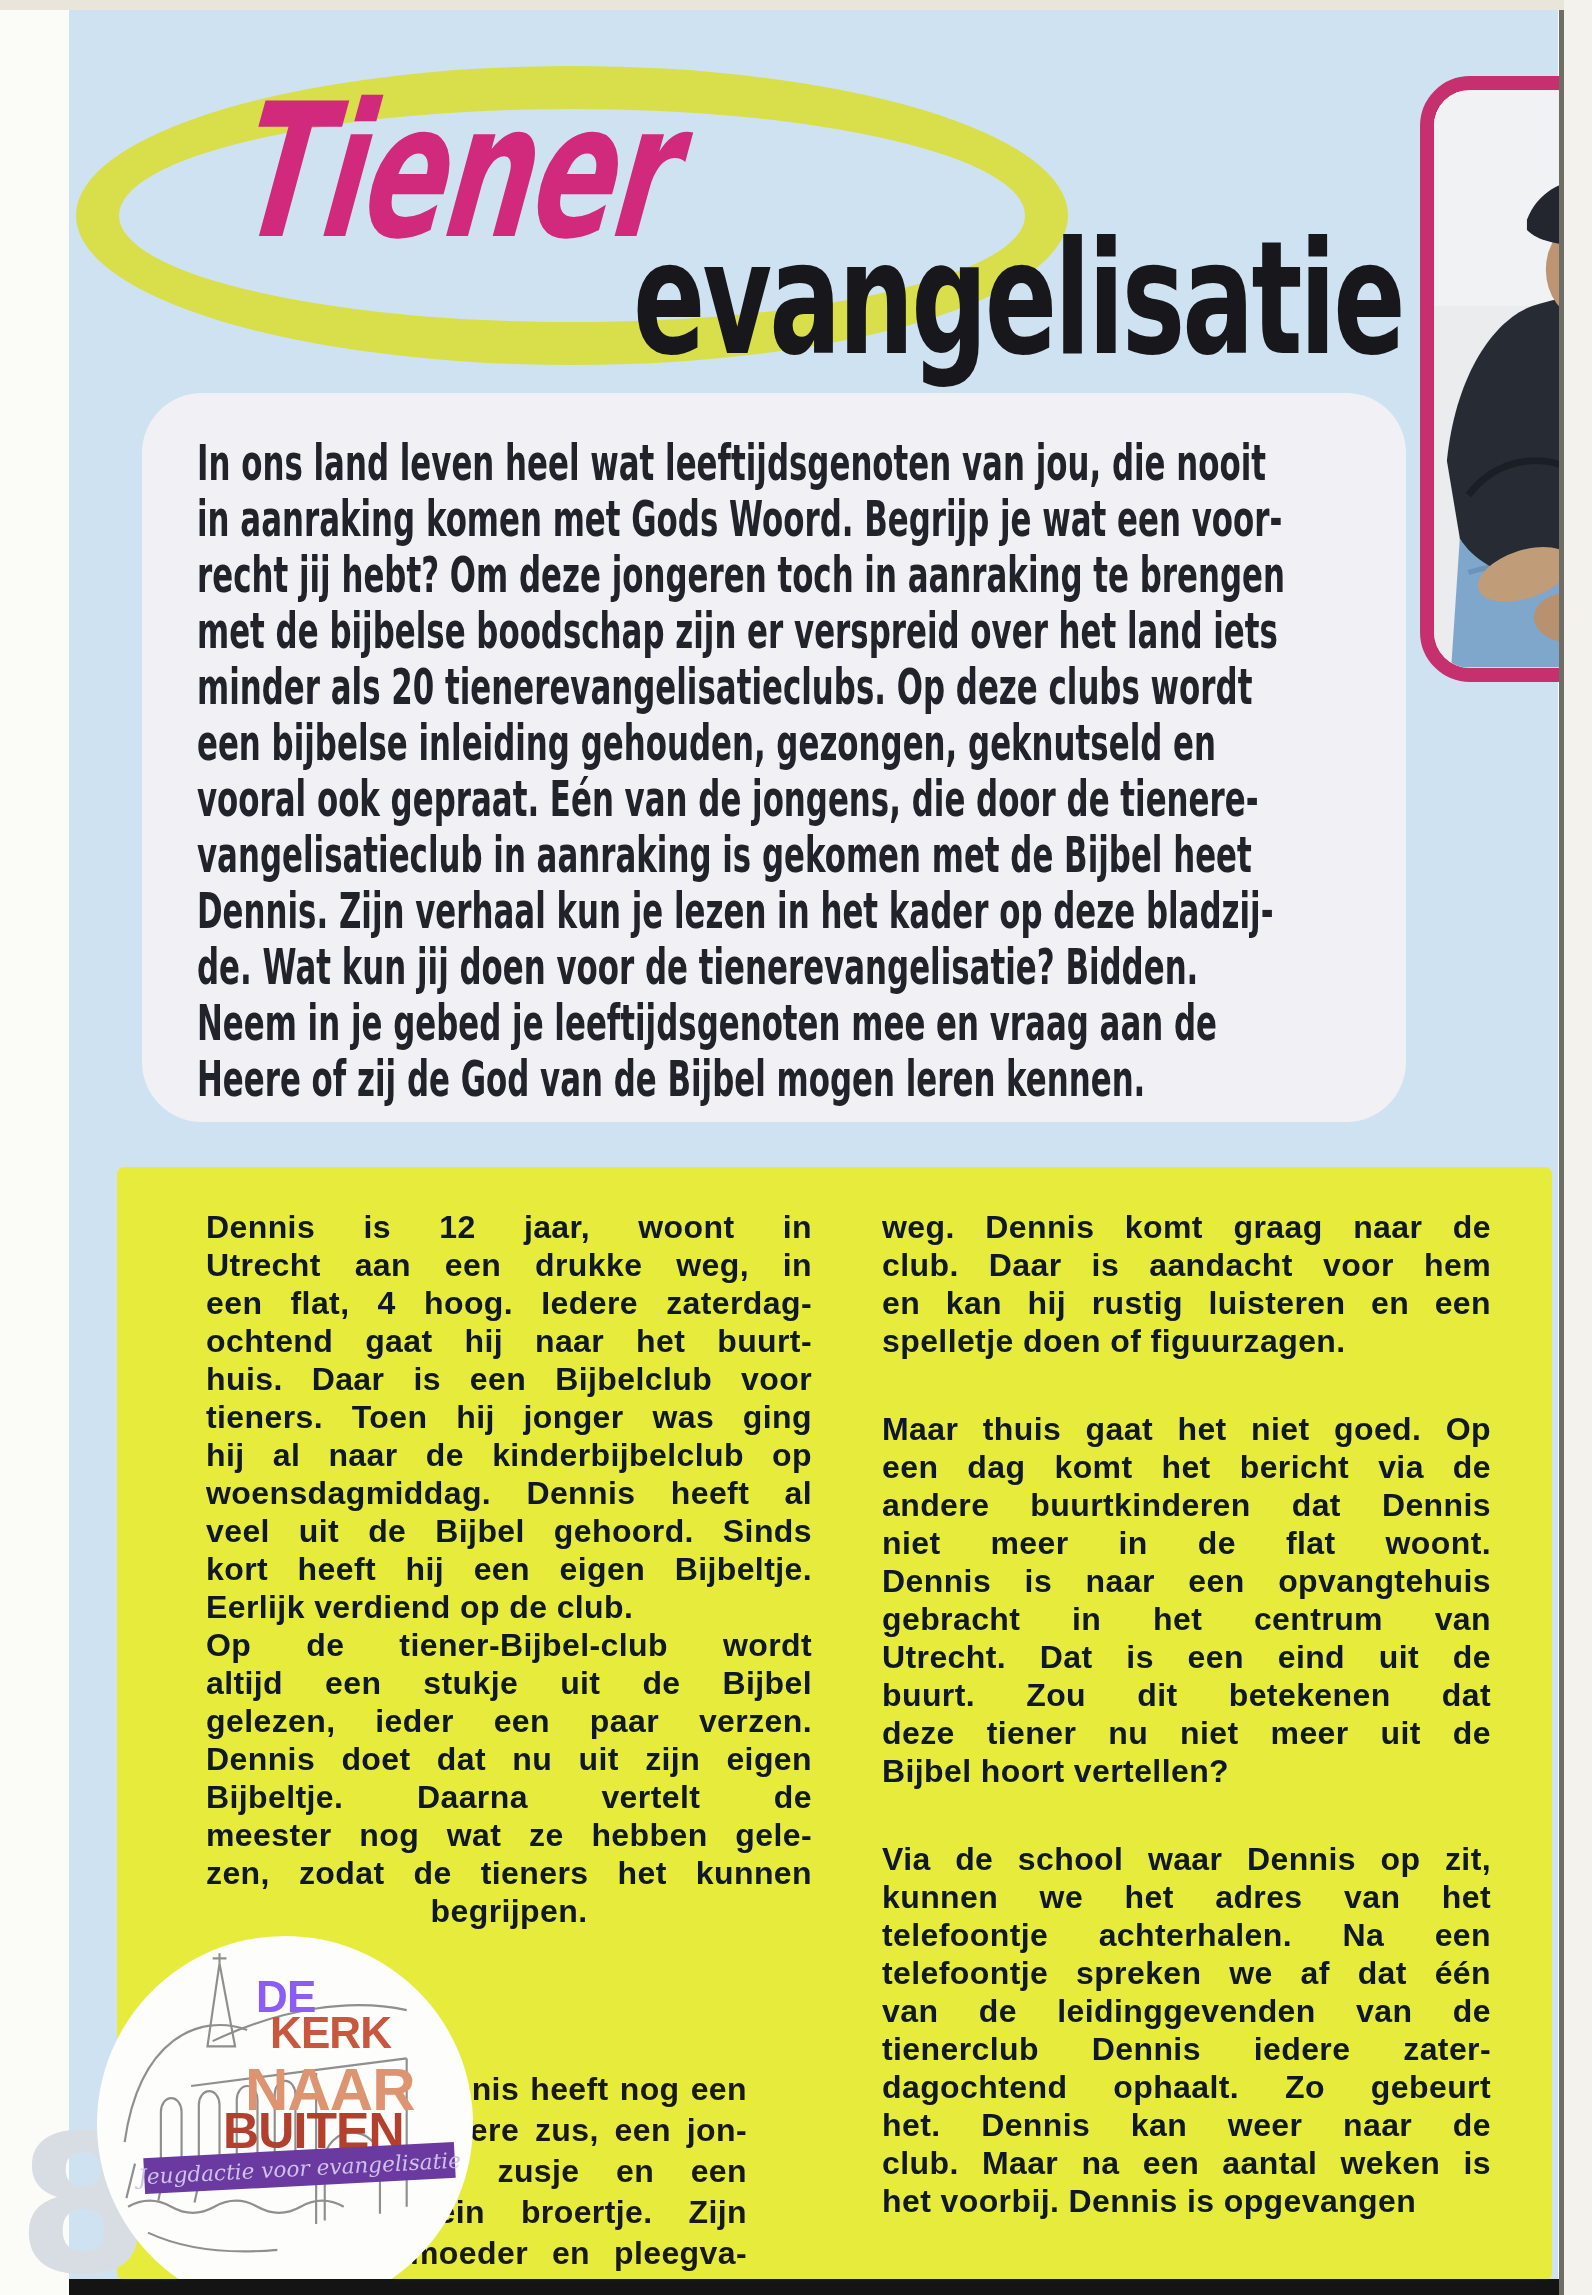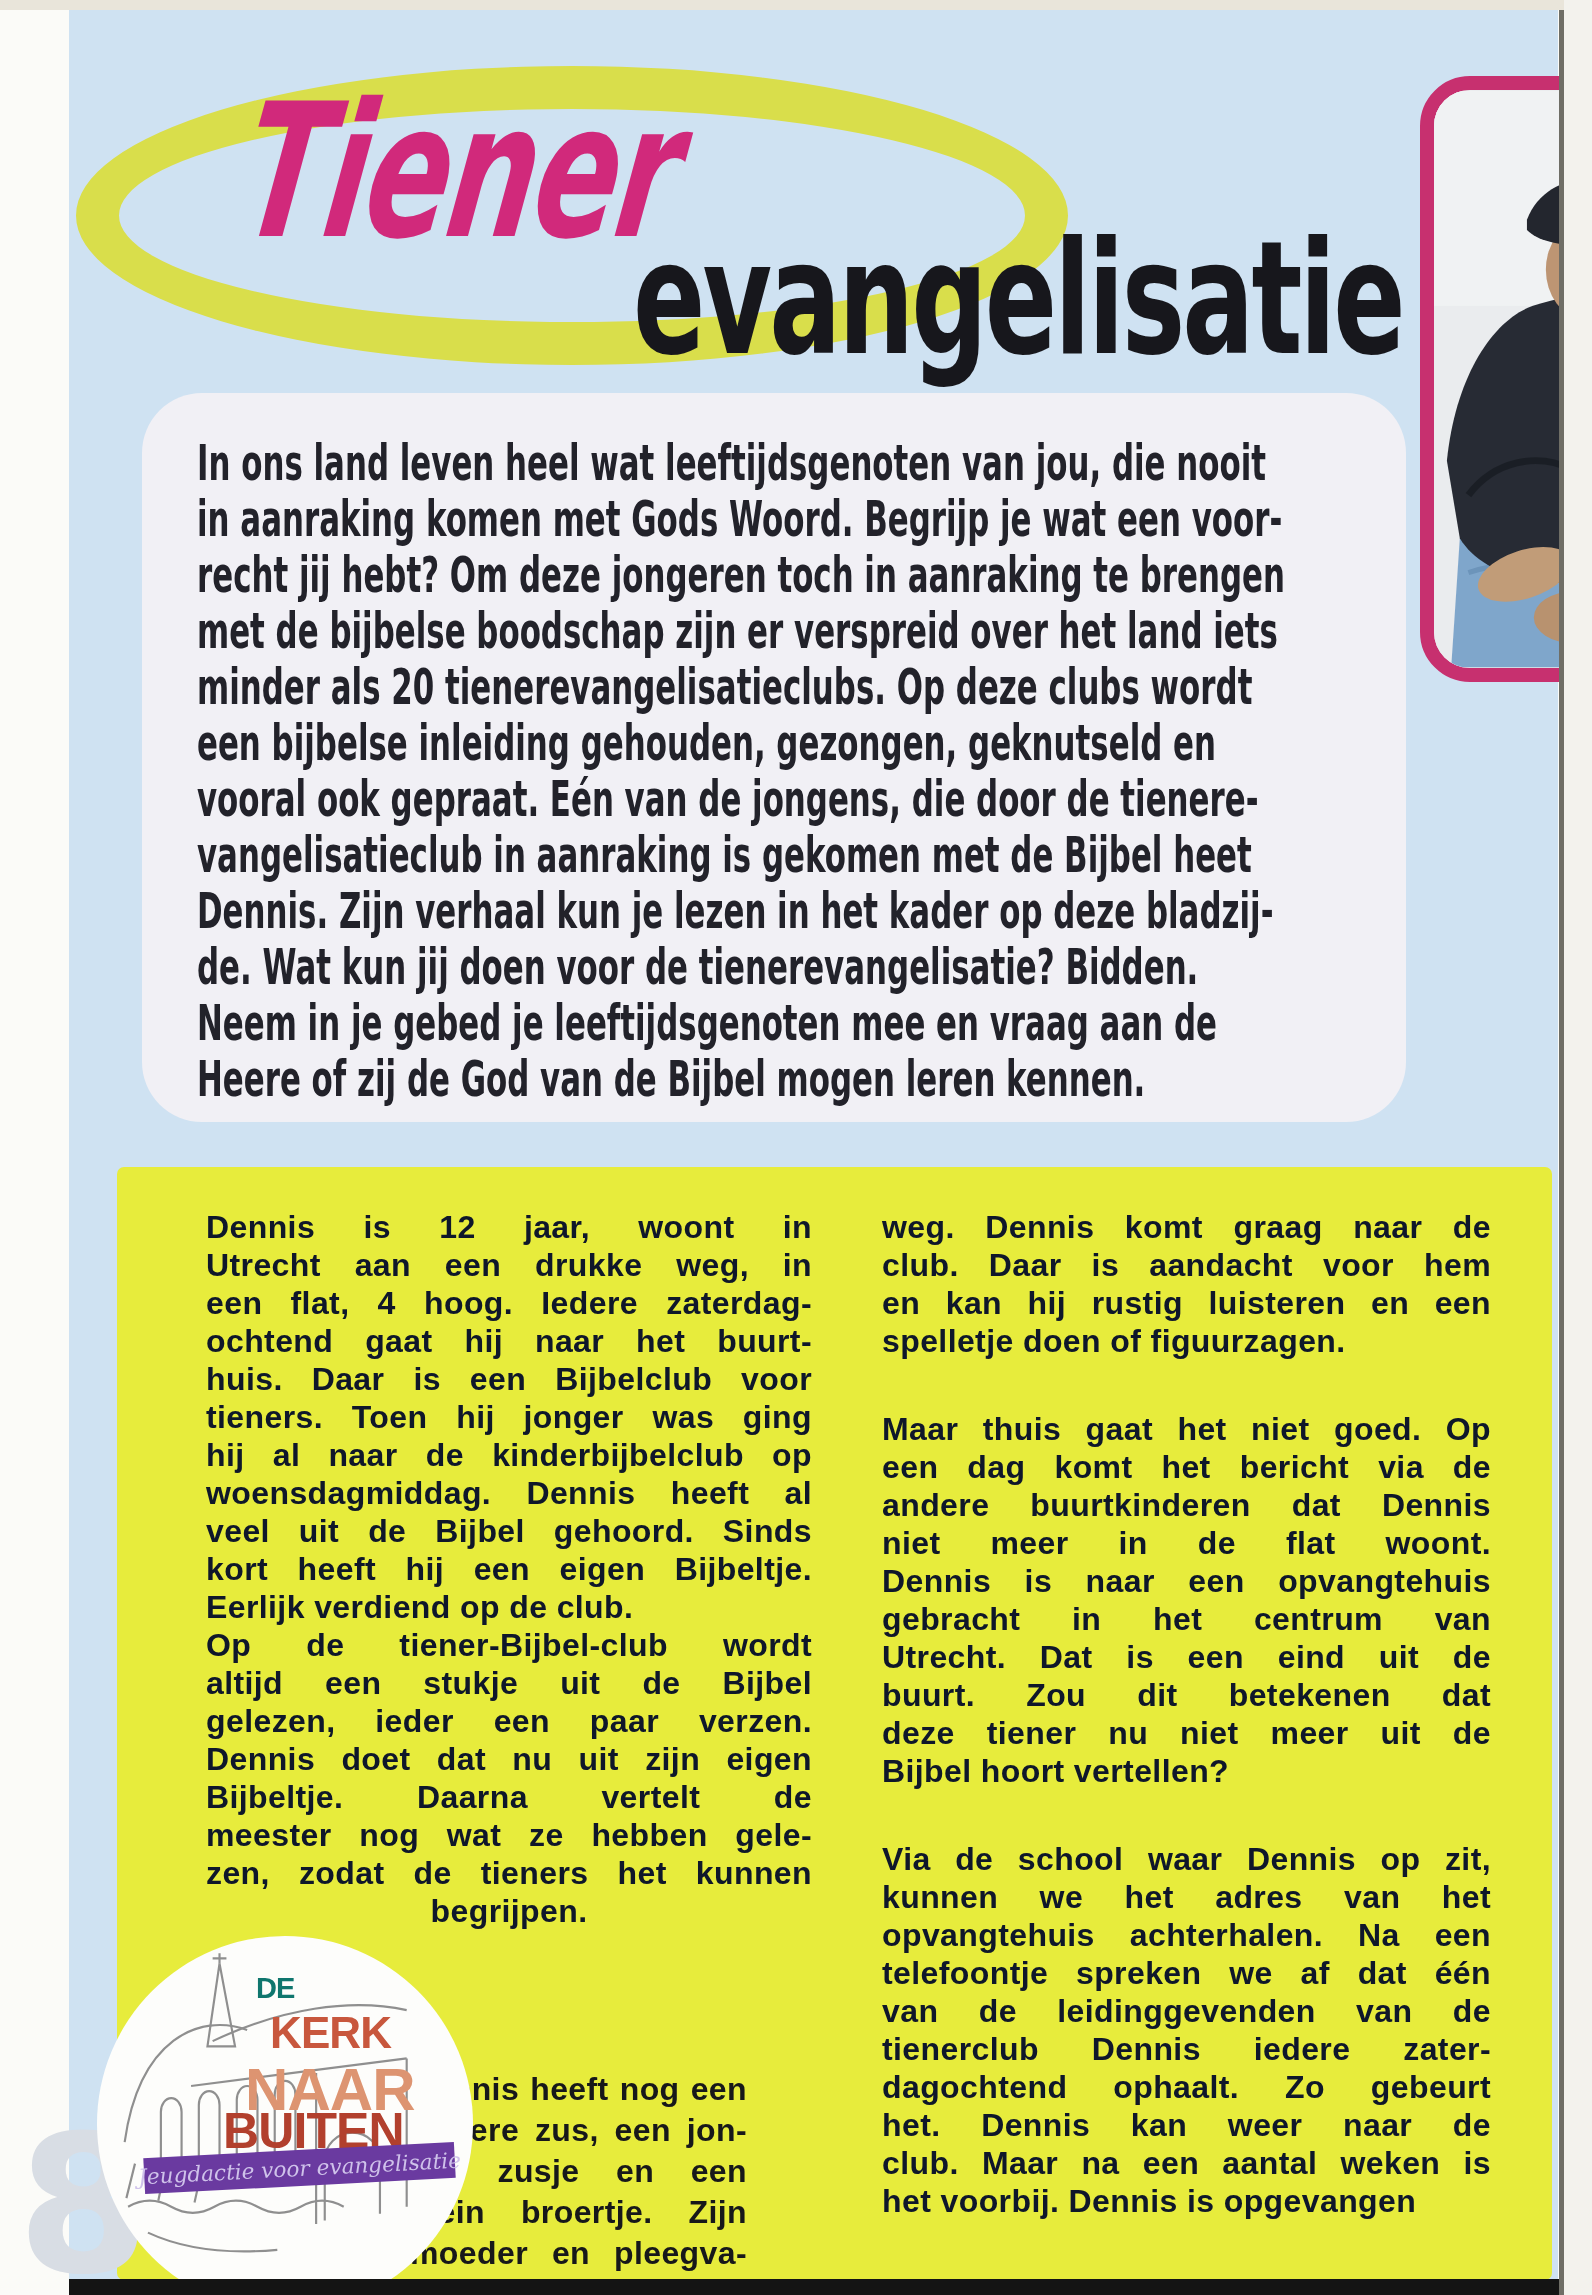--- a/index.html
+++ b/index.html
@@ -45,21 +45,21 @@
   .col-left .para:last-child .line.pend{text-align-last:center;}
   .col-right{left:882px;top:1208px;width:609px;}
   .col-right .para + .para{margin-top:50px;}
   .col-inset{left:410px;top:2069px;width:337px;}
   .col-inset .line{font-family:"Liberation Sans",sans-serif;font-weight:700;font-size:32px;line-height:41px;
       letter-spacing:0.4px;text-align:justify;text-align-last:justify;color:#17181a;}
 
   
   .logo-badge{left:97px;top:1936px;width:376px;height:376px;border-radius:50%;background:#fdfdfb;}
   .logo-word{font-family:"Liberation Sans",sans-serif;font-weight:700;letter-spacing:-0.9px;white-space:nowrap;}
-  .lw-de{left:159px;top:36px;font-size:29px;color:#0f766e;}
+  .lw-de{left:159px;top:36px;font-size:44px;color:#8b5cf6;}
   .lw-kerk{left:173px;top:72px;font-size:44px;color:#c8573d;}
   .lw-naar{left:148px;top:119px;font-size:60px;color:#dd9471;text-align:right;}
   .lw-buiten{left:126px;top:166px;font-size:50px;color:#b2402d;}
   .logo-banner{left:47px;top:214px;width:311px;height:36px;background:#6a3aa0;transform:rotate(-3deg);
       display:flex;align-items:center;justify-content:center;}
   .logo-banner span{font-family:"DejaVu Serif",serif;font-style:italic;font-size:21.6px;color:#cfc2ea;white-space:nowrap;}
 
   .page-number{left:17.3px;top:2119px;font-family:"DejaVu Sans",sans-serif;font-weight:700;font-size:190px;
       line-height:173px;color:#d8dde4;}
 </style>
@@ -148,21 +148,21 @@
         <div class="line">Dennis is naar een opvangtehuis</div>
         <div class="line">gebracht in het centrum van</div>
         <div class="line">Utrecht. Dat is een eind uit de</div>
         <div class="line">buurt. Zou dit betekenen dat</div>
         <div class="line">deze tiener nu niet meer uit de</div>
         <div class="line pend">Bijbel hoort vertellen?</div>
       </div>
       <div class="para">
         <div class="line">Via de school waar Dennis op zit,</div>
         <div class="line">kunnen we het adres van het</div>
-        <div class="line">opvangtehuis achterhalen. Na een</div>
+        <div class="line">telefoontje achterhalen. Na een</div>
         <div class="line">telefoontje spreken we af dat één</div>
         <div class="line">van de leidinggevenden van de</div>
         <div class="line">tienerclub Dennis iedere zater-</div>
         <div class="line">dagochtend ophaalt. Zo gebeurt</div>
         <div class="line">het. Dennis kan weer naar de</div>
         <div class="line">club. Maar na een aantal weken is</div>
         <div class="line pend">het voorbij. Dennis is opgevangen</div>
       </div>
     </div>
   <div class="abs col-inset">

